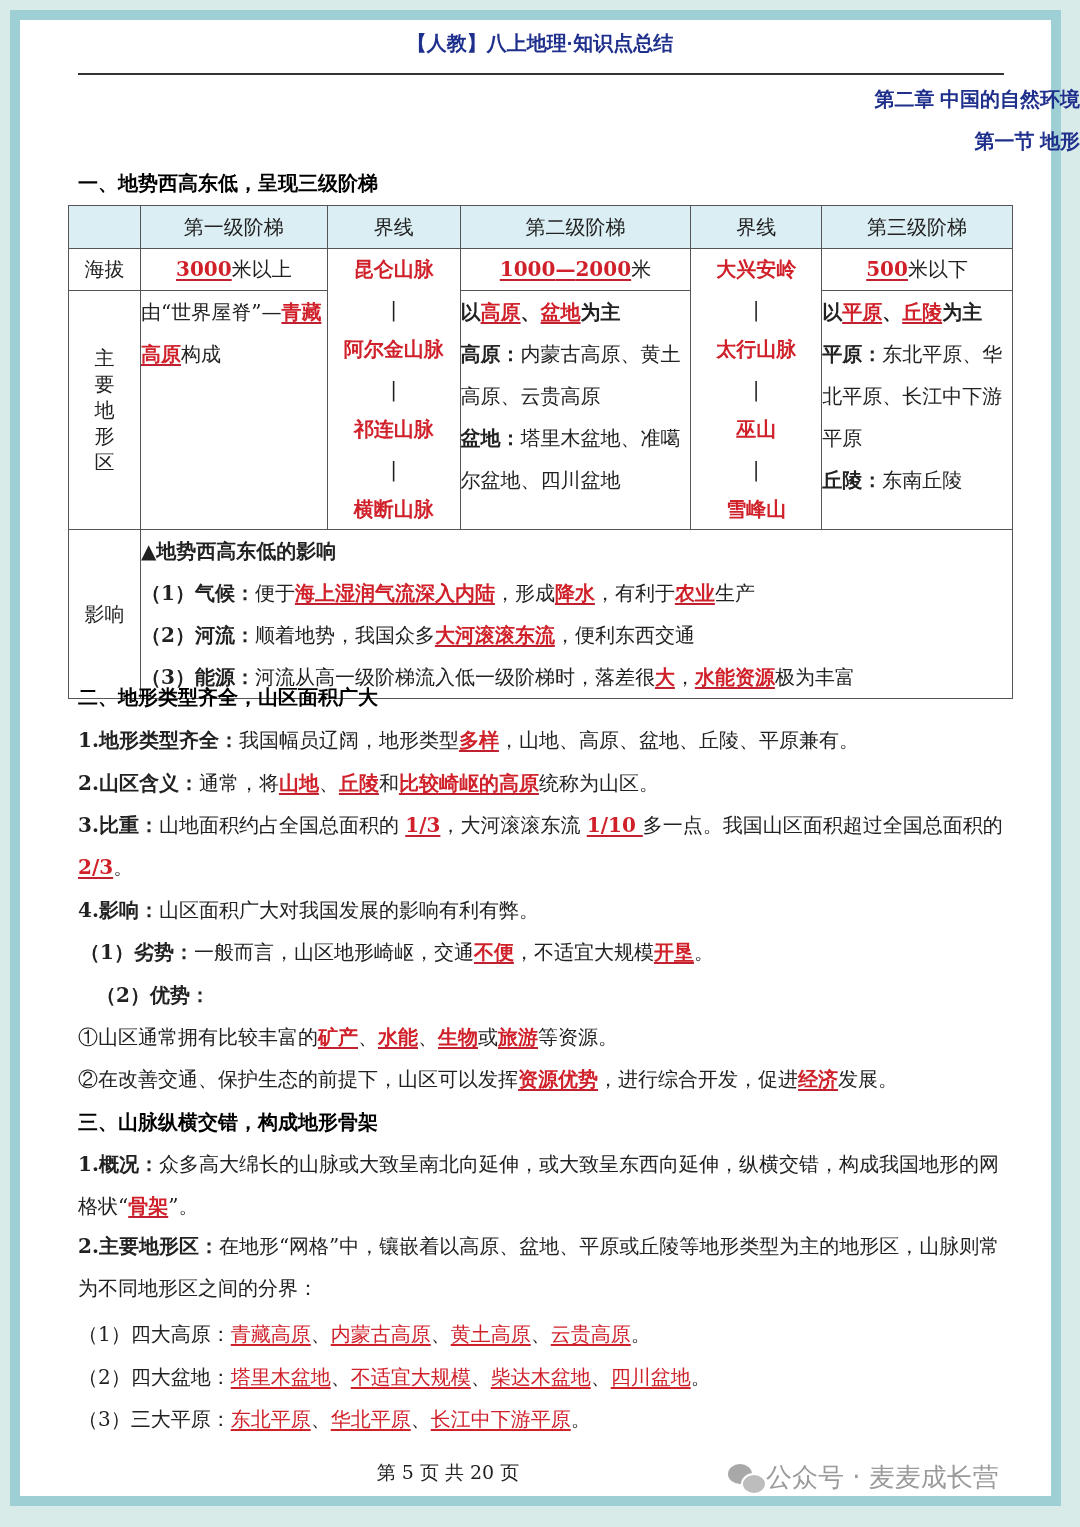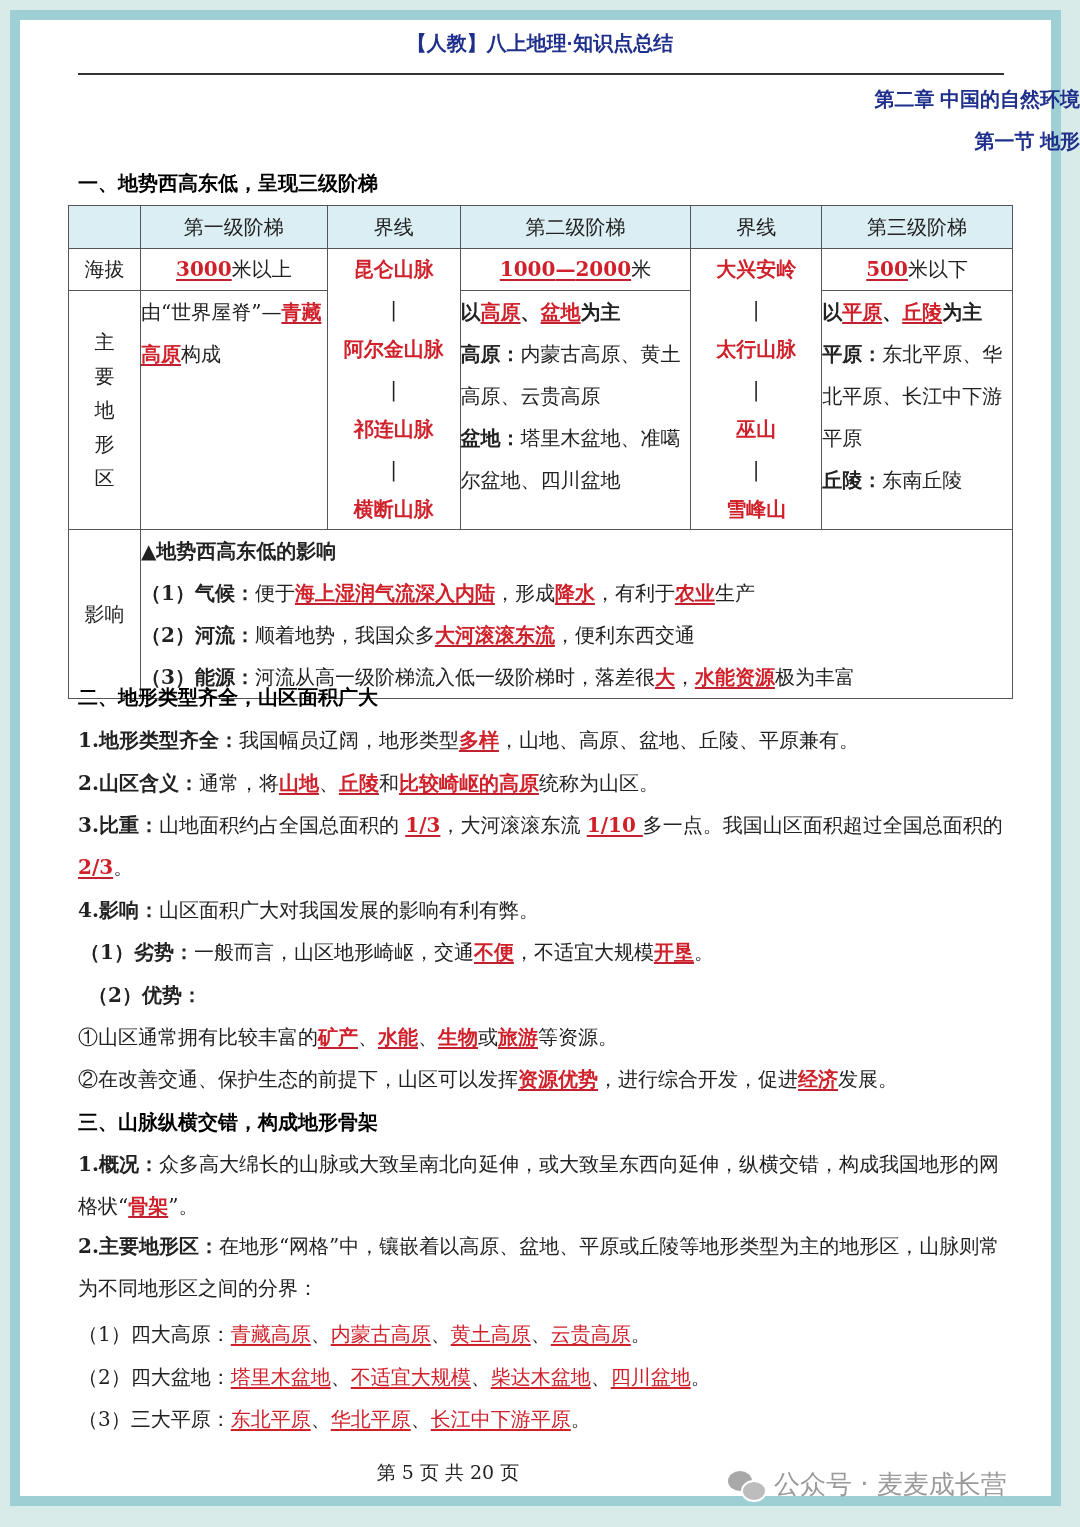--- a/index.html
+++ b/index.html
@@ -55,21 +55,21 @@
   .bound .mtn { color:#d0202a; font-weight:bold; text-underline-offset:3px; font-family:"DejaVu Serif",serif;}
   .bound .sep { color:#222; }
   .infl { padding:4px 14px 6px 14px; line-height:42px; }
 
   .p { position:absolute; left:78px; width:930px; font-size:20px; line-height:42px; }
   .footer {
     position:absolute; left:0; width:896px; top:1460px; text-align:center; font-size:19px;
   }
   .wm {
     position:absolute; left:728px; top:1460px; font-family:"DejaVu Sans",sans-serif;
-    color:#9a9a9a; font-size:26px; display:flex; align-items:center; gap:8px;margin-top:7px;
+    color:#9a9a9a; font-size:26px; display:flex; align-items:center; 
   }
   .wm-icon { width:38px; height:32px; position:relative; }
   .wm-icon span { position:absolute; border-radius:50%; background:#a8a8a8; }
 </style>
 </head>
 <body>
 
 <div class="frame"></div>
 <div class="page"></div>
 
@@ -120,21 +120,21 @@
         <div><span class="mtn">太行山脉</span></div>
         <div class="sep">|</div>
         <div><span class="mtn">巫山</span></div>
         <div class="sep">|</div>
         <div><span class="mtn">雪峰山</span></div>
       </div>
     </td>
     <td class="c"><span class="red">500</span><span>米以下</span></td>
   </tr>
   <tr>
-    <td class="rowlabel" style="line-height:34px; padding:0 20px">主要地形区</td>
+    <td class="rowlabel" style="line-height:26px; padding:0 20px">主要地形区</td>
     <td class="cell" style="vertical-align:top"><span>由“世界屋脊”—</span><span class="red">青藏高原</span><span>构成</span></td>
     <td class="cell" style="vertical-align:top">
       <span class="b">以</span><span class="red">高原</span><span class="b">、</span><span class="red">盆地</span><span class="b">为主</span><br>
       <span class="b">高原：</span><span>内蒙古高原、黄土高原、云贵高原</span><br>
       <span class="b">盆地：</span><span>塔里木盆地、准噶尔盆地、四川盆地</span>
     </td>
     <td class="cell" style="vertical-align:top">
       <span class="b">以</span><span class="red">平原</span><span class="b">、</span><span class="red">丘陵</span><span class="b">为主</span><br>
       <span class="b">平原：</span><span>东北平原、华北平原、长江中下游平原</span><br>
       <span class="b">丘陵：</span><span>东南丘陵</span>
@@ -157,21 +157,21 @@
 <div class="p" style="top:719px"><span class="b">1.地形类型齐全：</span><span>我国幅员辽阔，地形类型</span><span class="red">多样</span><span>，山地、高原、盆地、丘陵、平原兼有。</span></div>
 
 <div class="p" style="top:762px"><span class="b">2.山区含义：</span><span>通常，将</span><span class="red">山地</span><span>、</span><span class="red">丘陵</span><span>和</span><span class="red">比较崎岖的高原</span><span>统称为山区。</span></div>
 
 <div class="p" style="top:804px"><span class="b">3.比重：</span><span>山地面积约占全国总面积的 </span><span class="red">1/3</span><span>，大河滚滚东流 </span><span class="red">1/10 </span><span>多一点。我国山区面积超过全国总面积的 </span><span class="red">2/3</span><span>。</span></div>
 
 <div class="p" style="top:889px"><span class="b">4.影响：</span><span>山区面积广大对我国发展的影响有利有弊。</span></div>
 
 <div class="p" style="top:931px; left:80px"><span class="b">（1）劣势：</span><span>一般而言，山区地形崎岖，交通</span><span class="red">不便</span><span>，不适宜大规模</span><span class="red">开垦</span><span>。</span></div>
 
-<div class="p b" style="top:974px; left:88px">（2）优势：</div>
+<div class="p b" style="top:974px; left:96px">（2）优势：</div>
 
 <div class="p" style="top:1016px"><span>①山区通常拥有比较丰富的</span><span class="red">矿产</span><span>、</span><span class="red">水能</span><span>、</span><span class="red">生物</span><span>或</span><span class="red">旅游</span><span>等资源。</span></div>
 
 <div class="p" style="top:1058px"><span>②在改善交通、保护生态的前提下，山区可以发挥</span><span class="red">资源优势</span><span>，进行综合开发，促进</span><span class="red">经济</span><span>发展。</span></div>
 
 <div class="sec-h" style="top:1109px">三、山脉纵横交错，构成地形骨架</div>
 
 <div class="p" style="top:1143px"><span class="b">1.概况：</span><span>众多高大绵长的山脉或大致呈南北向延伸，或大致呈东西向延伸，纵横交错，构成我国地形的网格状“</span><span class="red">骨架</span><span>”。</span></div>
 
 <div class="p" style="top:1225px"><span class="b">2.主要地形区：</span><span>在地形“网格”中，镶嵌着以高原、盆地、平原或丘陵等地形类型为主的地形区，山脉则常为不同地形区之间的分界：</span></div>

